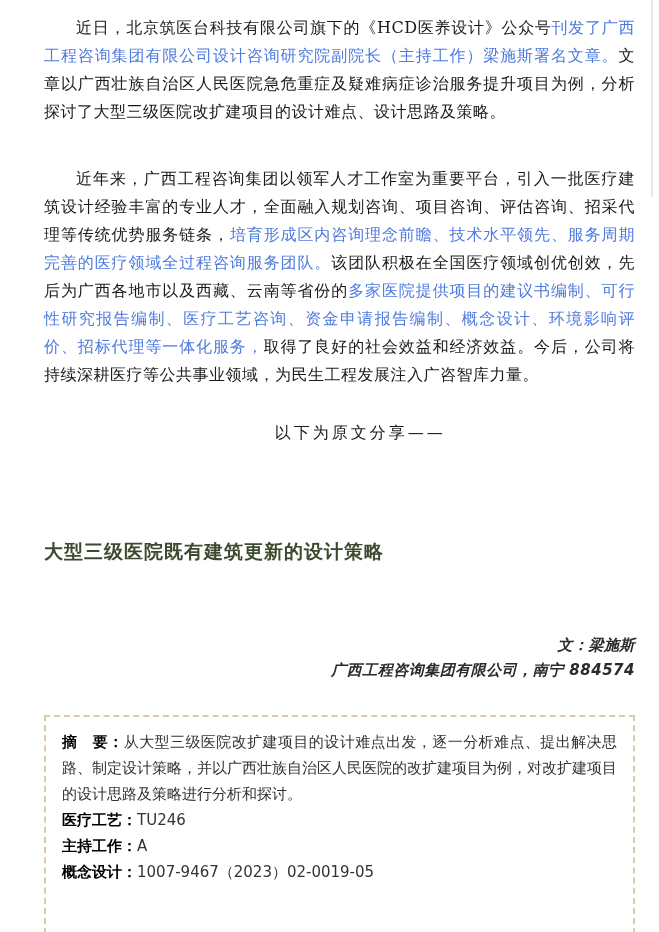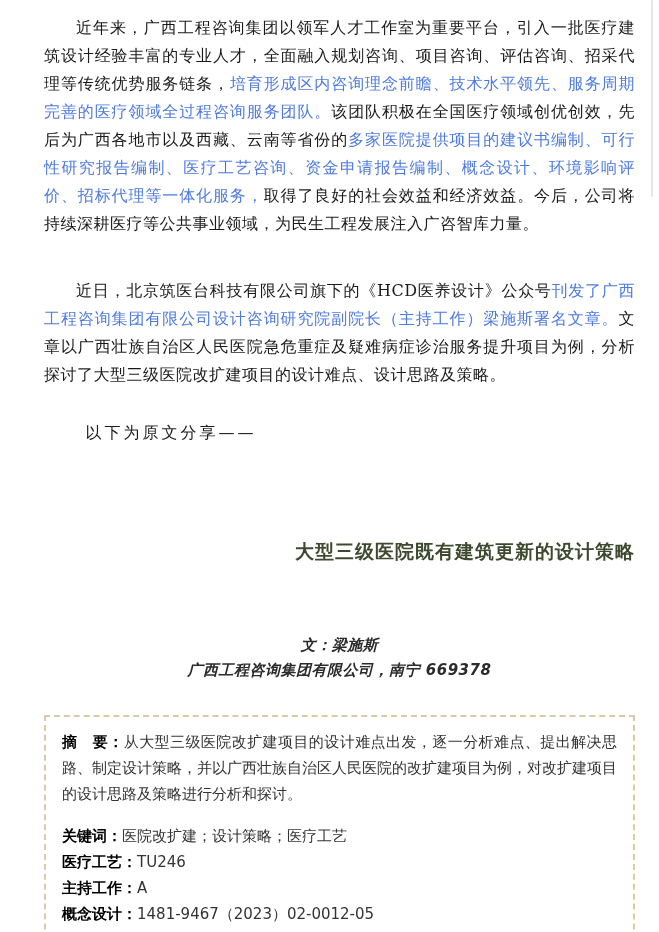--- a/index.html
+++ b/index.html
@@ -31,34 +31,35 @@
   }
   .body-para:nth-of-type(2) { margin-bottom: 0; }
   .t-blue { color: var(--link-blue, #4d7ade); }
   .share-line {
     margin: 30px 0 0 0;
     font-size: 16px;
     line-height: 28px;
     text-indent: 2.6em;
     letter-spacing: 3px;
     color: var(--body-text, #1a1a1a);
+    text-align: center;
   }
   .title {
     margin: 92px 0 0 0;
     font-family: "DejaVu Sans", "Liberation Sans", sans-serif;
     font-size: 19px;
     font-weight: bold;
     line-height: 24px;
-    text-align: right;
+    text-align: left;
     letter-spacing: 1px;
     color: var(--title-green, #3e4a2f);
   }
   .byline {
     margin-top: 70px;
-    text-align: center;
+    text-align: right;
     font-family: "DejaVu Sans", "Liberation Sans", sans-serif;
     font-style: italic;
     font-weight: bold;
     font-size: 15px;
     line-height: 25px;
     color: var(--author-text, #2b2b2b);
     letter-spacing: 0.5px;
   }
   .meta-box {
     margin-top: 32px;
@@ -76,38 +77,37 @@
   .meta-box b { font-weight: bold; color: #000000; }
   .meta-box .first-row { margin-top: 16px; }
 </style>
 </head>
 <body>
 
 <div class="scroll-thumb"></div>
 
 <main class="content">
 
+  <p class="body-para"><span>近日，北京筑医台科技有限公司旗下的《HCD医养设计》公众号</span><span class="t-blue">刊发了广西工程咨询集团有限公司设计咨询研究院副院长（主持工作）梁施斯署名文章。</span><span>文章以广西壮族自治区人民医院急危重症及疑难病症诊治服务提升项目为例，分析探讨了大型三级医院改扩建项目的设计难点、设计思路及策略。</span></p>
+
   <p class="body-para"><span>近年来，广西工程咨询集团以领军人才工作室为重要平台，引入一批医疗建筑设计经验丰富的专业人才，全面融入规划咨询、项目咨询、评估咨询、招采代理等传统优势服务链条，</span><span class="t-blue">培育形成区内咨询理念前瞻、技术水平领先、服务周期完善的医疗领域全过程咨询服务团队。</span><span>该团队积极在全国医疗领域创优创效，先后为广西各地市以及西藏、云南等省份的</span><span class="t-blue">多家医院提供项目的建议书编制、可行性研究报告编制、医疗工艺咨询、资金申请报告编制、概念设计、环境影响评价、招标代理等一体化服务，</span><span>取得了良好的社会效益和经济效益。今后，公司将持续深耕医疗等公共事业领域，为民生工程发展注入广咨智库力量。</span></p>
-
-  <p class="body-para"><span>近日，北京筑医台科技有限公司旗下的《HCD医养设计》公众号</span><span class="t-blue">刊发了广西工程咨询集团有限公司设计咨询研究院副院长（主持工作）梁施斯署名文章。</span><span>文章以广西壮族自治区人民医院急危重症及疑难病症诊治服务提升项目为例，分析探讨了大型三级医院改扩建项目的设计难点、设计思路及策略。</span></p>
 
   <p class="share-line">以下为原文分享——</p>
 
   <h1 class="title">大型三级医院既有建筑更新的设计策略</h1>
 
   <div class="byline">
     <div>文：梁施斯</div>
-    <div>广西工程咨询集团有限公司，南宁 669378</div>
+    <div>广西工程咨询集团有限公司，南宁 884574</div>
   </div>
 
   <section class="meta-box">
     <p class="abstract"><b>摘　要：</b><span>从大型三级医院改扩建项目的设计难点出发，逐一分析难点、提出解决思路、制定设计策略，并以广西壮族自治区人民医院的改扩建项目为例，对改扩建项目的设计思路及策略进行分析和探讨。</span></p>
 
-    <p class="first-row"><b>关键词：</b><span>医院改扩建；设计策略；医疗工艺</span></p>
 
     <p><b>医疗工艺：</b><span>TU246</span></p>
 
     <p><b>主持工作：</b><span>A</span></p>
 
-    <p><b>概念设计：</b><span>1481-9467（2023）02-0012-05</span></p>
+    <p><b>概念设计：</b><span>1007-9467（2023）02-0019-05</span></p>
   </section>
 
 </main>
 
 </body></html>

